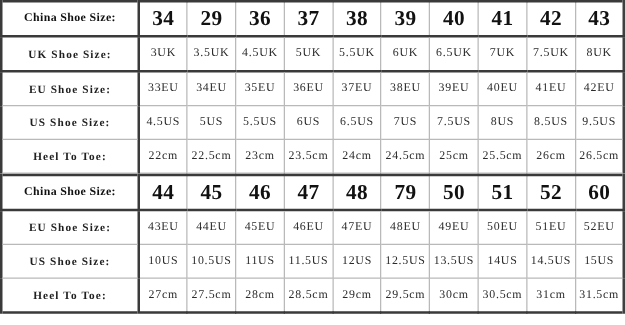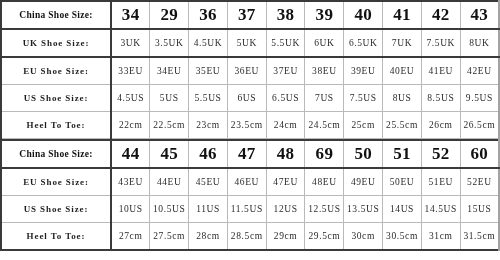--- a/index.html
+++ b/index.html
@@ -51,21 +51,21 @@
   table.size-table td.rowlabel {
     width: 108px;
     border-left: 2px solid #3a3a3a;
     border-right: 2px solid #3a3a3a;
     font-weight: bold;
     font-size: 9px;
     letter-spacing: 0.9px;
     color: #1f1f1f;
   }
   table.size-table td.lastcell {
-    border-right: 2px solid #a3a3a3;
+    border-right: 2px solid #404040;
     font-family: Liberation Serif, serif;
   }
   table.size-table tr.head-row td {
     font-weight: bold;
     font-size: 17px;
     color: #111111;
     letter-spacing: 0.3px;
   }
   table.size-table tr.head-row td.rowlabel {
     font-size: 9.5px;
@@ -157,21 +157,21 @@
 
   <table class="size-table block-bottom">
     <tbody>
       <tr class="head-row">
         <td class="rowlabel">China Shoe Size:</td>
         <td>44</td>
         <td>45</td>
         <td>46</td>
         <td>47</td>
         <td>48</td>
-        <td>69</td>
+        <td>79</td>
         <td>50</td>
         <td>51</td>
         <td>52</td>
         <td class="lastcell">60</td>
       </tr>
       <tr>
         <td class="rowlabel">EU Shoe Size:</td>
         <td>43EU</td>
         <td>44EU</td>
         <td>45EU</td>

